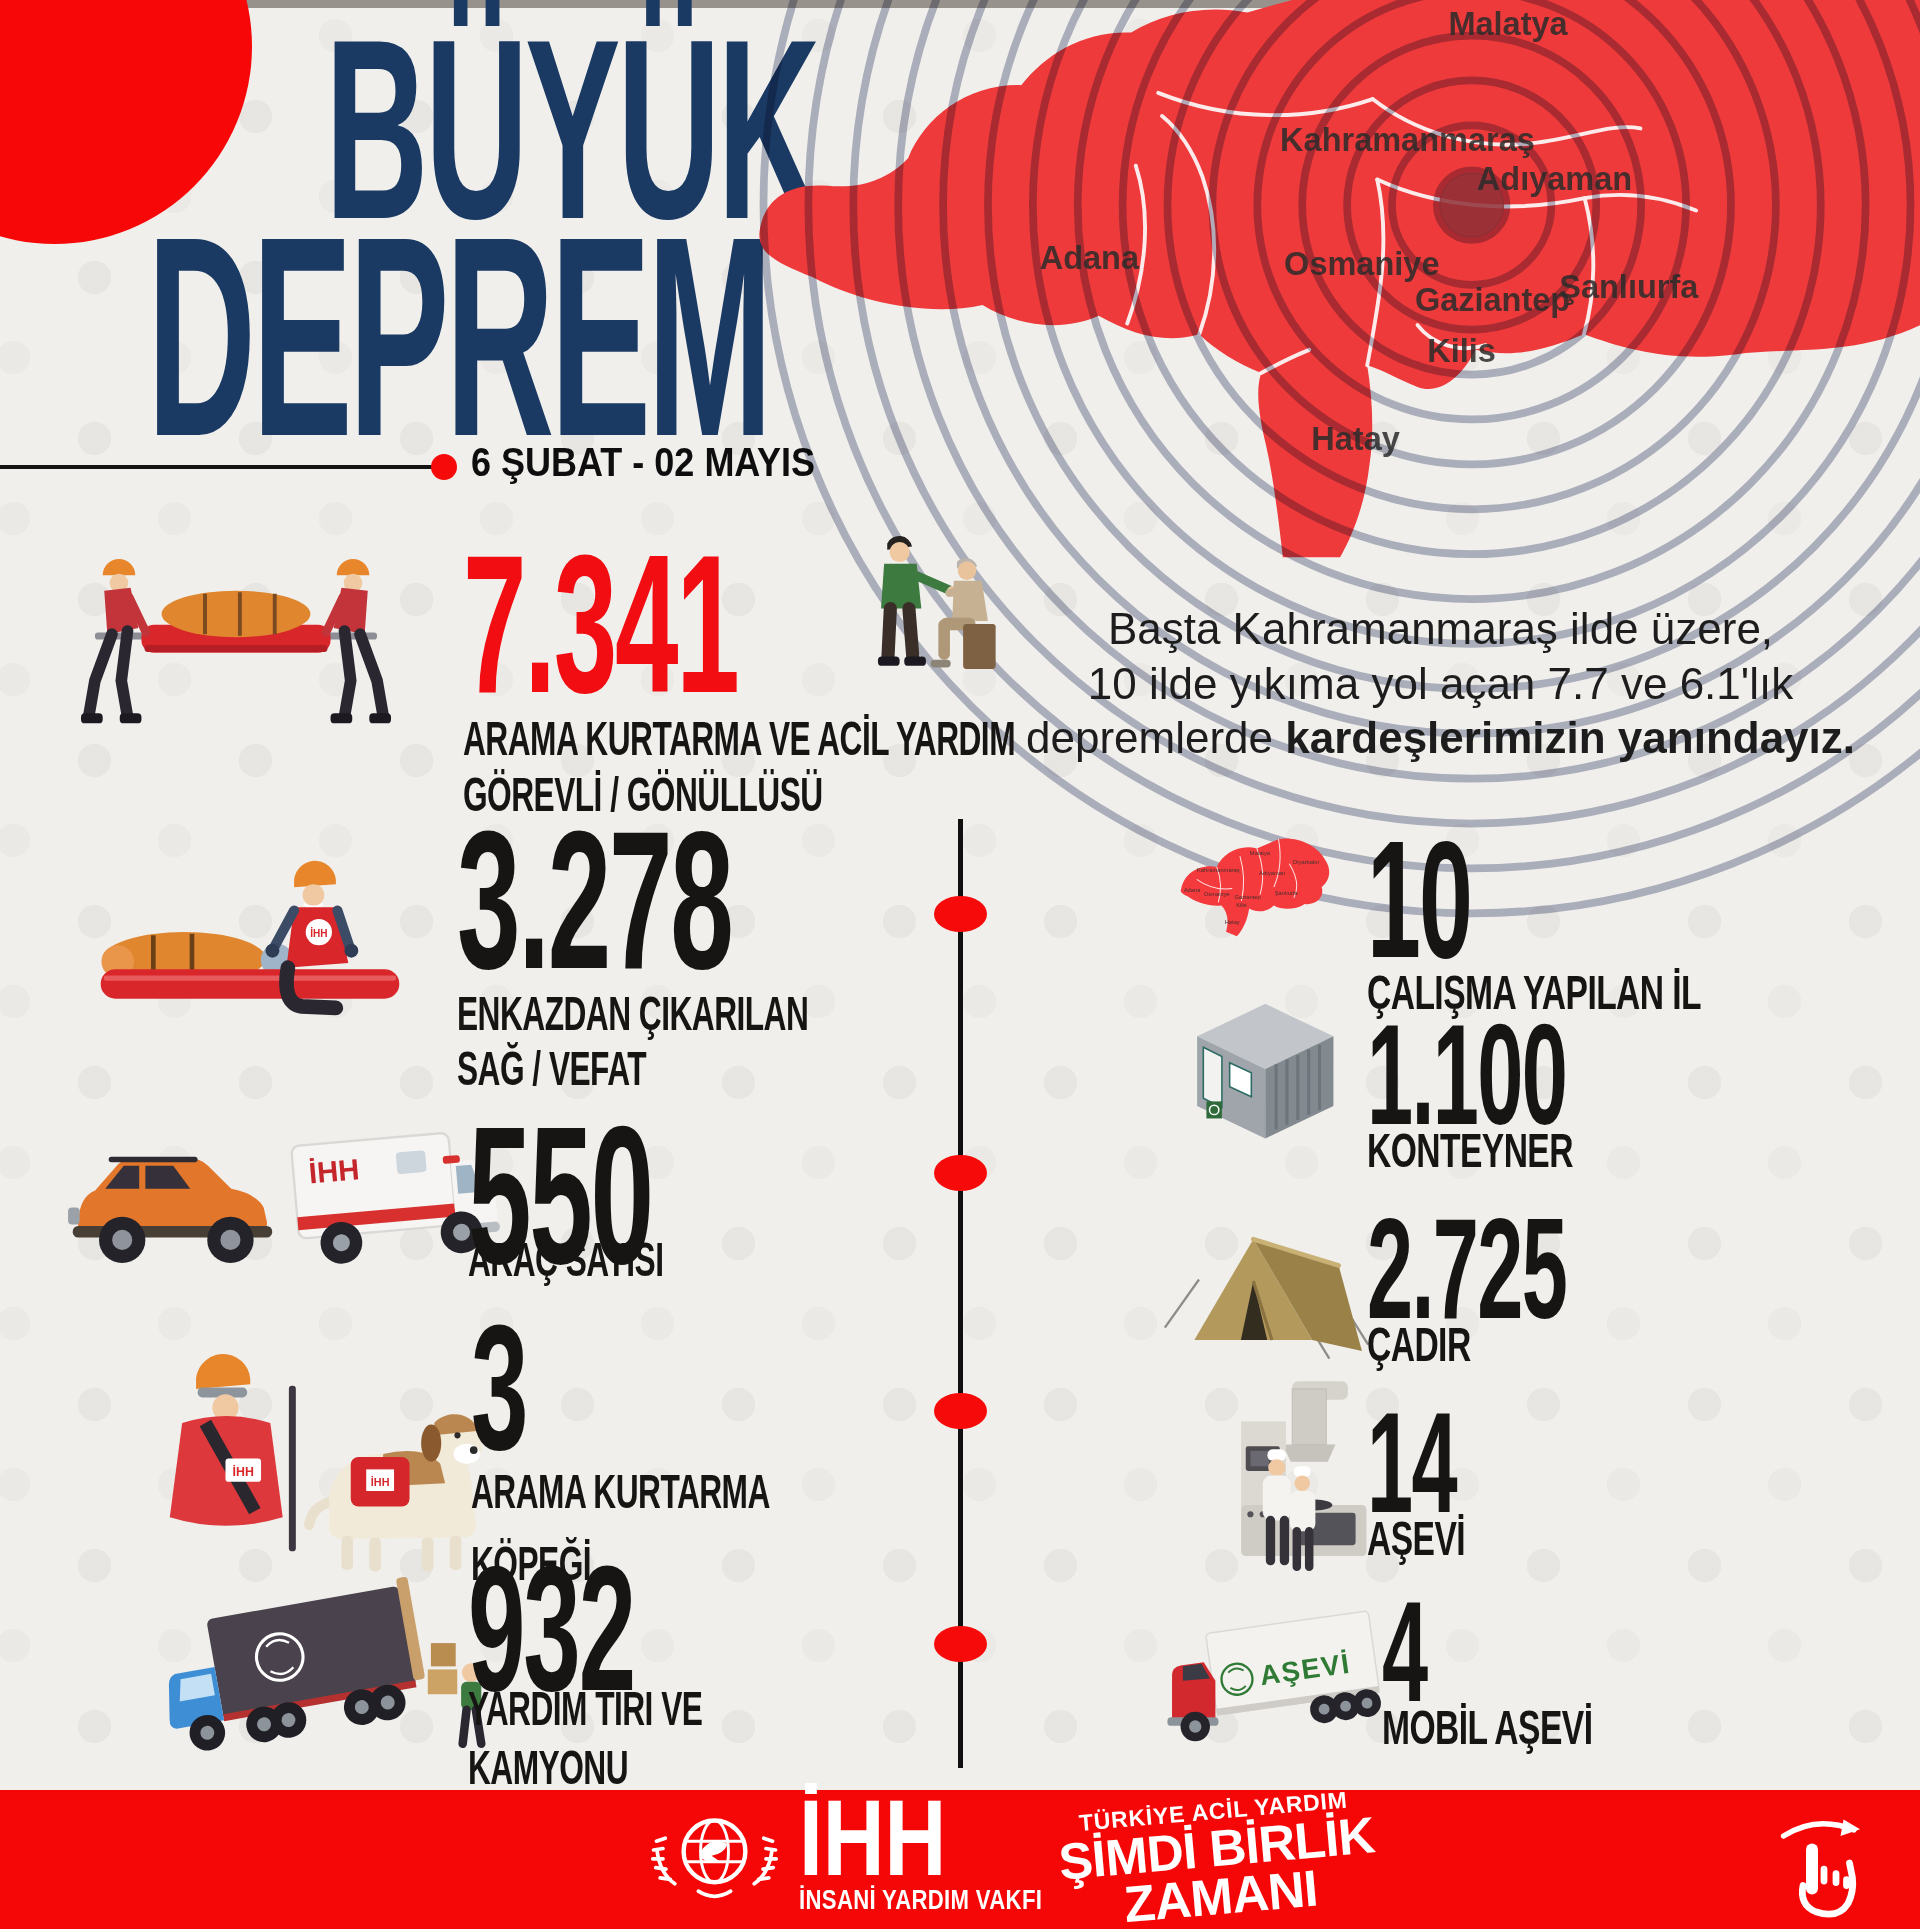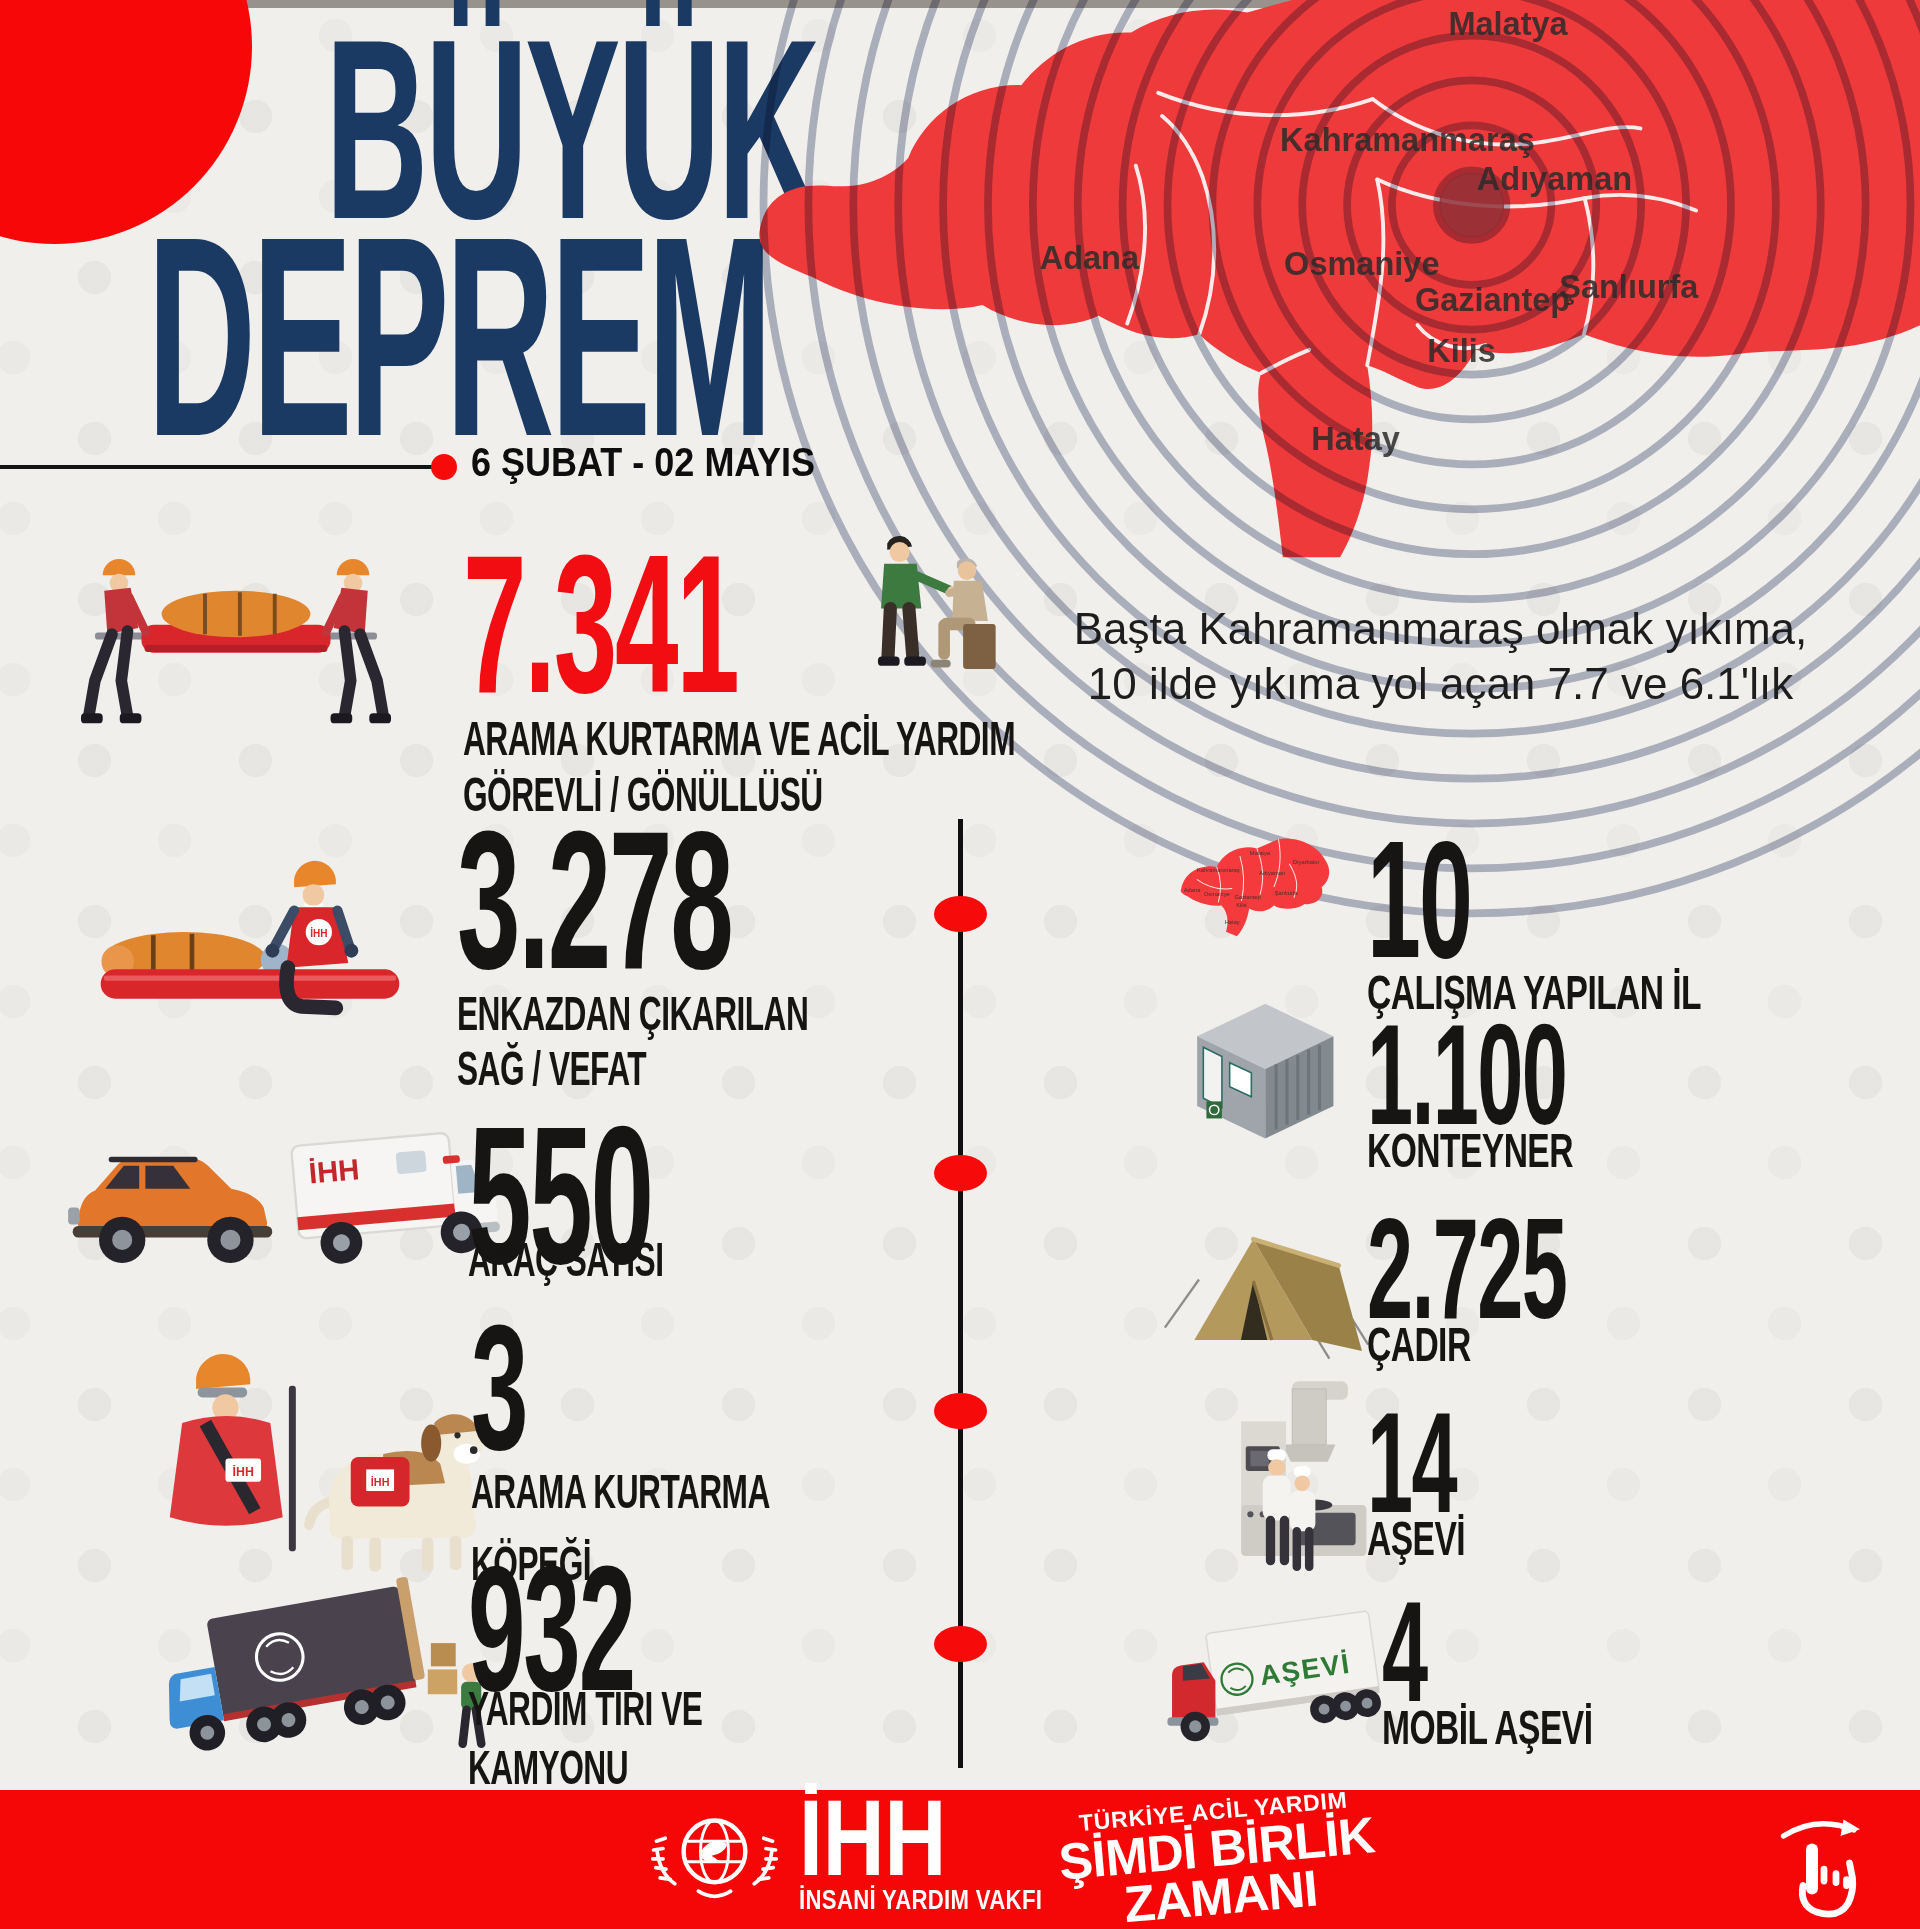--- a/index.html
+++ b/index.html
@@ -145,22 +145,23 @@
     <circle cx="151" cy="55" r="12" fill="#e9c39c"></circle>
     <path d="M134 68 h36 l8 52 h-46 z" fill="#c6b193"></path>
     <path d="M140 80 L128 84" stroke="#c6b193" stroke-width="10" stroke-linecap="round"></path>
     <rect x="116" y="116" width="46" height="16" rx="8" fill="#ae9878"></rect>
     <rect x="114" y="118" width="15" height="52" rx="7" fill="#ae9878"></rect>
     <rect x="146" y="124" width="42" height="58" rx="4" fill="#7e6142"></rect>
     <rect x="104" y="170" width="26" height="10" rx="5" fill="#8d8478"></rect>
   </svg>
 
   <div class="intro">
-    <div>Başta Kahramanmaraş olmak yıkıma,</div>
+    <div>Başta Kahramanmaraş ilde üzere,</div>
     <div>10 ilde yıkıma yol açan 7.7 ve 6.1'lık</div>
+    <div><span>depremlerde </span><b>kardeşlerimizin yanındayız.</b></div>
   </div>
 
   <div class="divider"></div>
   <div class="divdot" style="left:934px;top:896px;"></div>
   <div class="divdot" style="left:934px;top:1155px;"></div>
   <div class="divdot" style="left:934px;top:1393px;"></div>
   <div class="divdot" style="left:934px;top:1626px;"></div>
 
   <svg class="abs" style="left:91px;top:830px;" width="318" height="205" viewBox="0 0 410 265">
     <ellipse cx="120" cy="166" rx="105" ry="34" fill="#e0862f"></ellipse>

